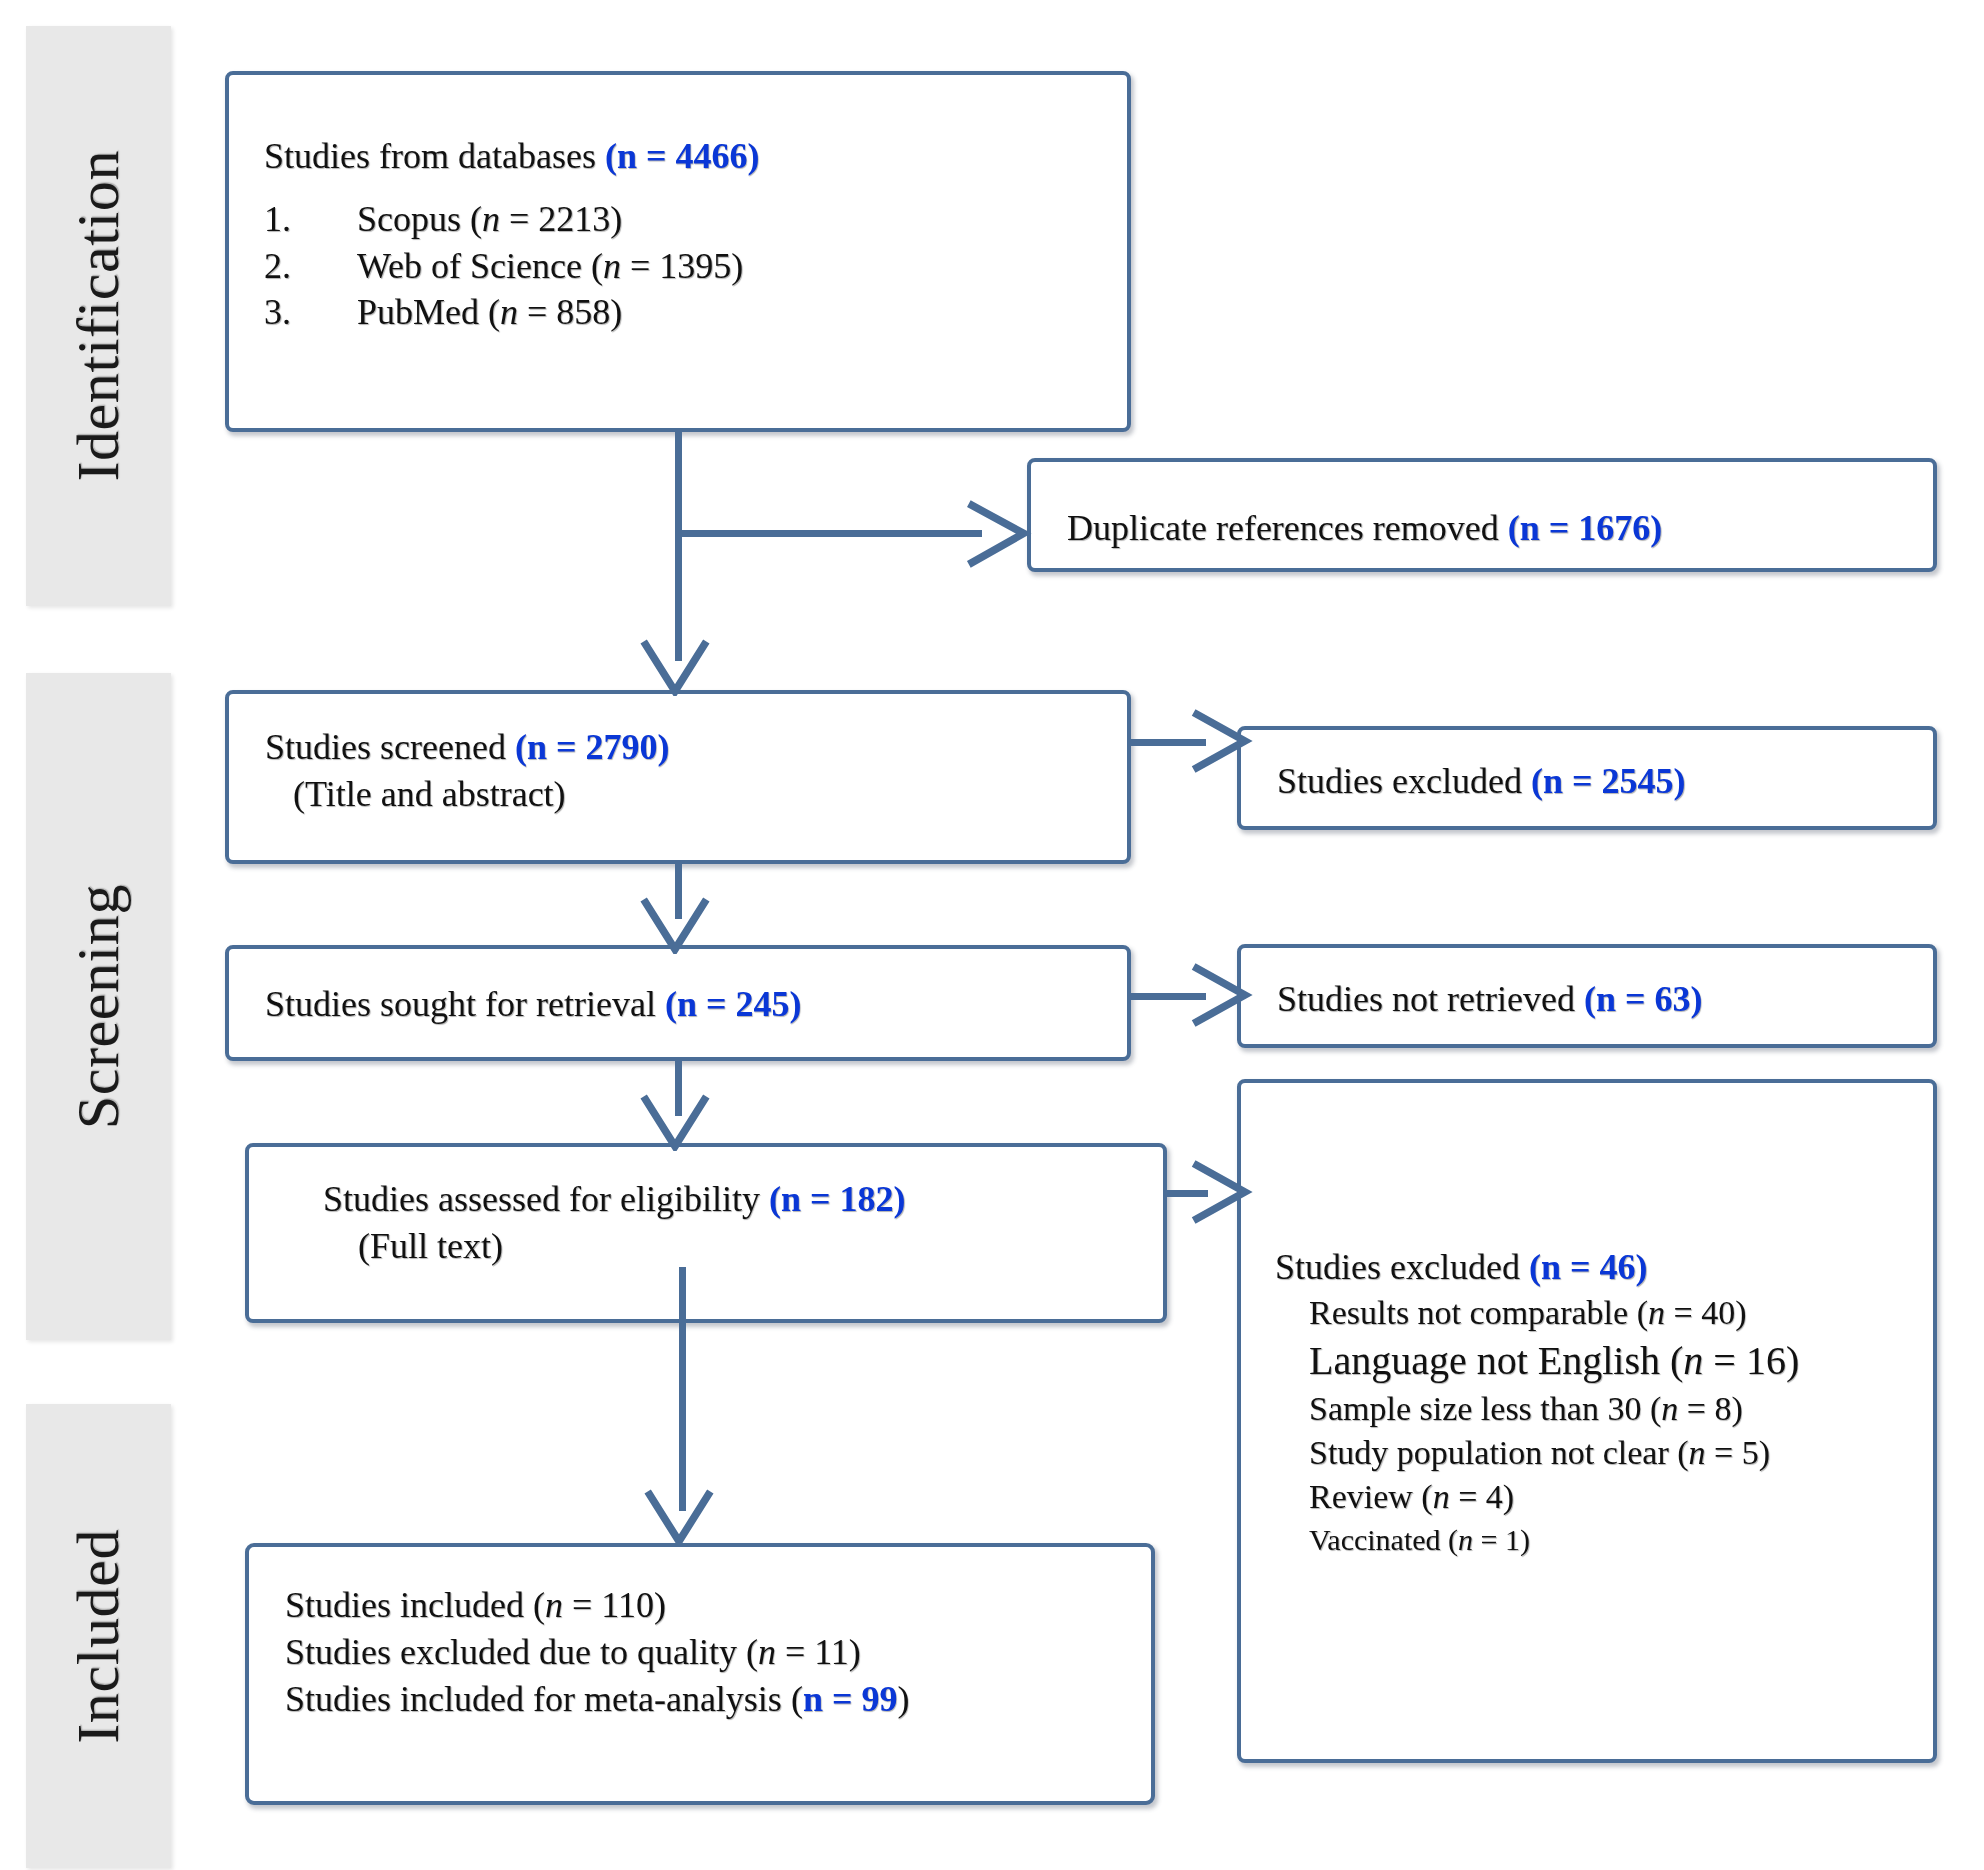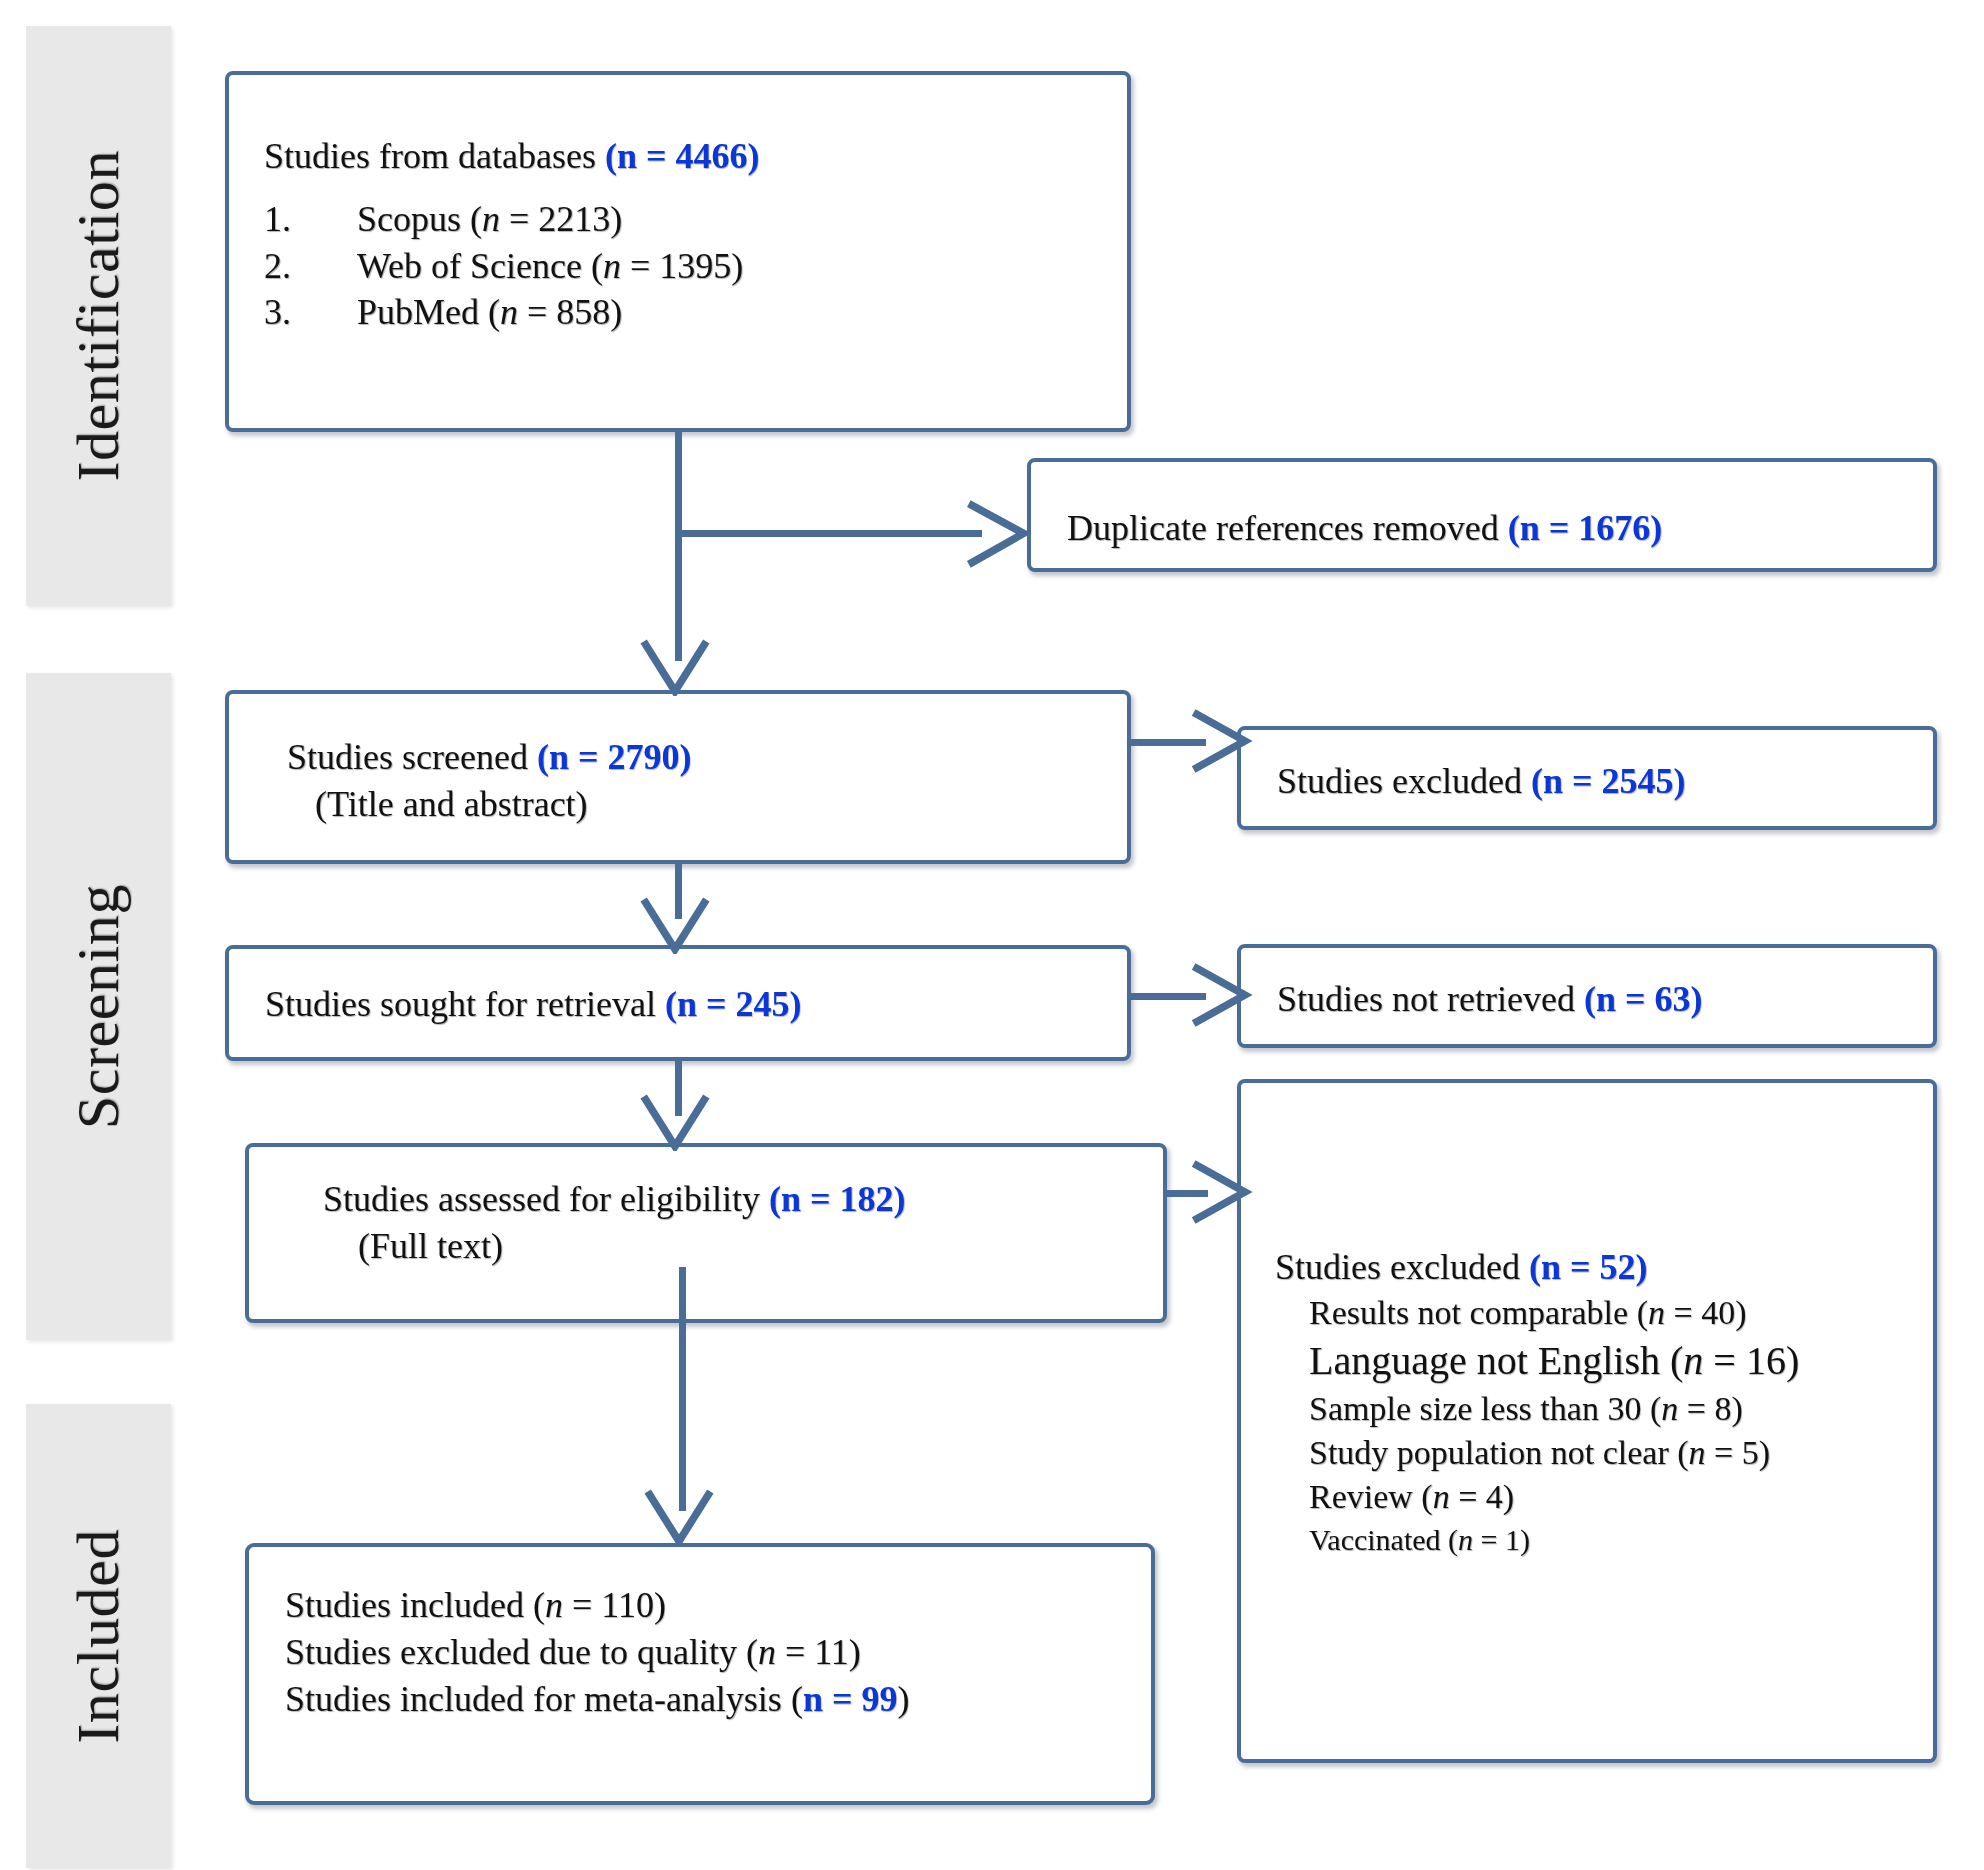--- a/index.html
+++ b/index.html
@@ -111,21 +111,21 @@
 
   <div class="box" style="left:1027px; top:458px; width:910px; height:114px;">
     <div style="position:absolute; left:36px; top:43px; right:11.6px;">
       <div class="line">
         <span>Duplicate references removed </span><span class="num">(n = 1676)</span>
       </div>
     </div>
   </div>
 
   <div class="box" style="left:225px; top:690px; width:906px; height:174px;">
-    <div style="position:absolute; left:36px; top:40px; right:11.6px;margin-left:22px;">
+    <div style="position:absolute; left:36px; top:30px; right:11.6px;">
       <div class="line">
         <span>Studies screened </span><span class="num">(n = 2790)</span>
       </div>
       <div class="line" style="padding-left:28px;">(Title and abstract)</div>
     </div>
   </div>
 
   <div class="box" style="left:1237px; top:726px; width:700px; height:104px;">
     <div style="position:absolute; left:36px; top:28px; right:11.6px;">
       <div class="line">
@@ -155,21 +155,21 @@
       <div class="line">
         <span>Studies assessed for eligibility </span><span class="num">(n = 182)</span>
       </div>
       <div class="line" style="padding-left:35px;">(Full text)</div>
     </div>
   </div>
 
   <div class="box" style="left:1237px; top:1079px; width:700px; height:684px;">
     <div style="position:absolute; left:34px; top:161px; right:5.8px;">
       <div class="line">
-        <span>Studies excluded </span><span class="num">(n = 52)</span>
+        <span>Studies excluded </span><span class="num">(n = 46)</span>
       </div>
       <div style="padding-left:34px;">
         <div class="line" style="font-size:34px;">
           <span>Results not comparable (</span><span class="plain-n">n</span><span> = 40)</span>
         </div>
         <div class="line" style="font-size:40px;">
           <span>Language not English (</span><span class="plain-n">n</span><span> = 16)</span>
         </div>
         <div class="line" style="font-size:34px;">
           <span>Sample size less than 30 (</span><span class="plain-n">n</span><span> = 8)</span>

